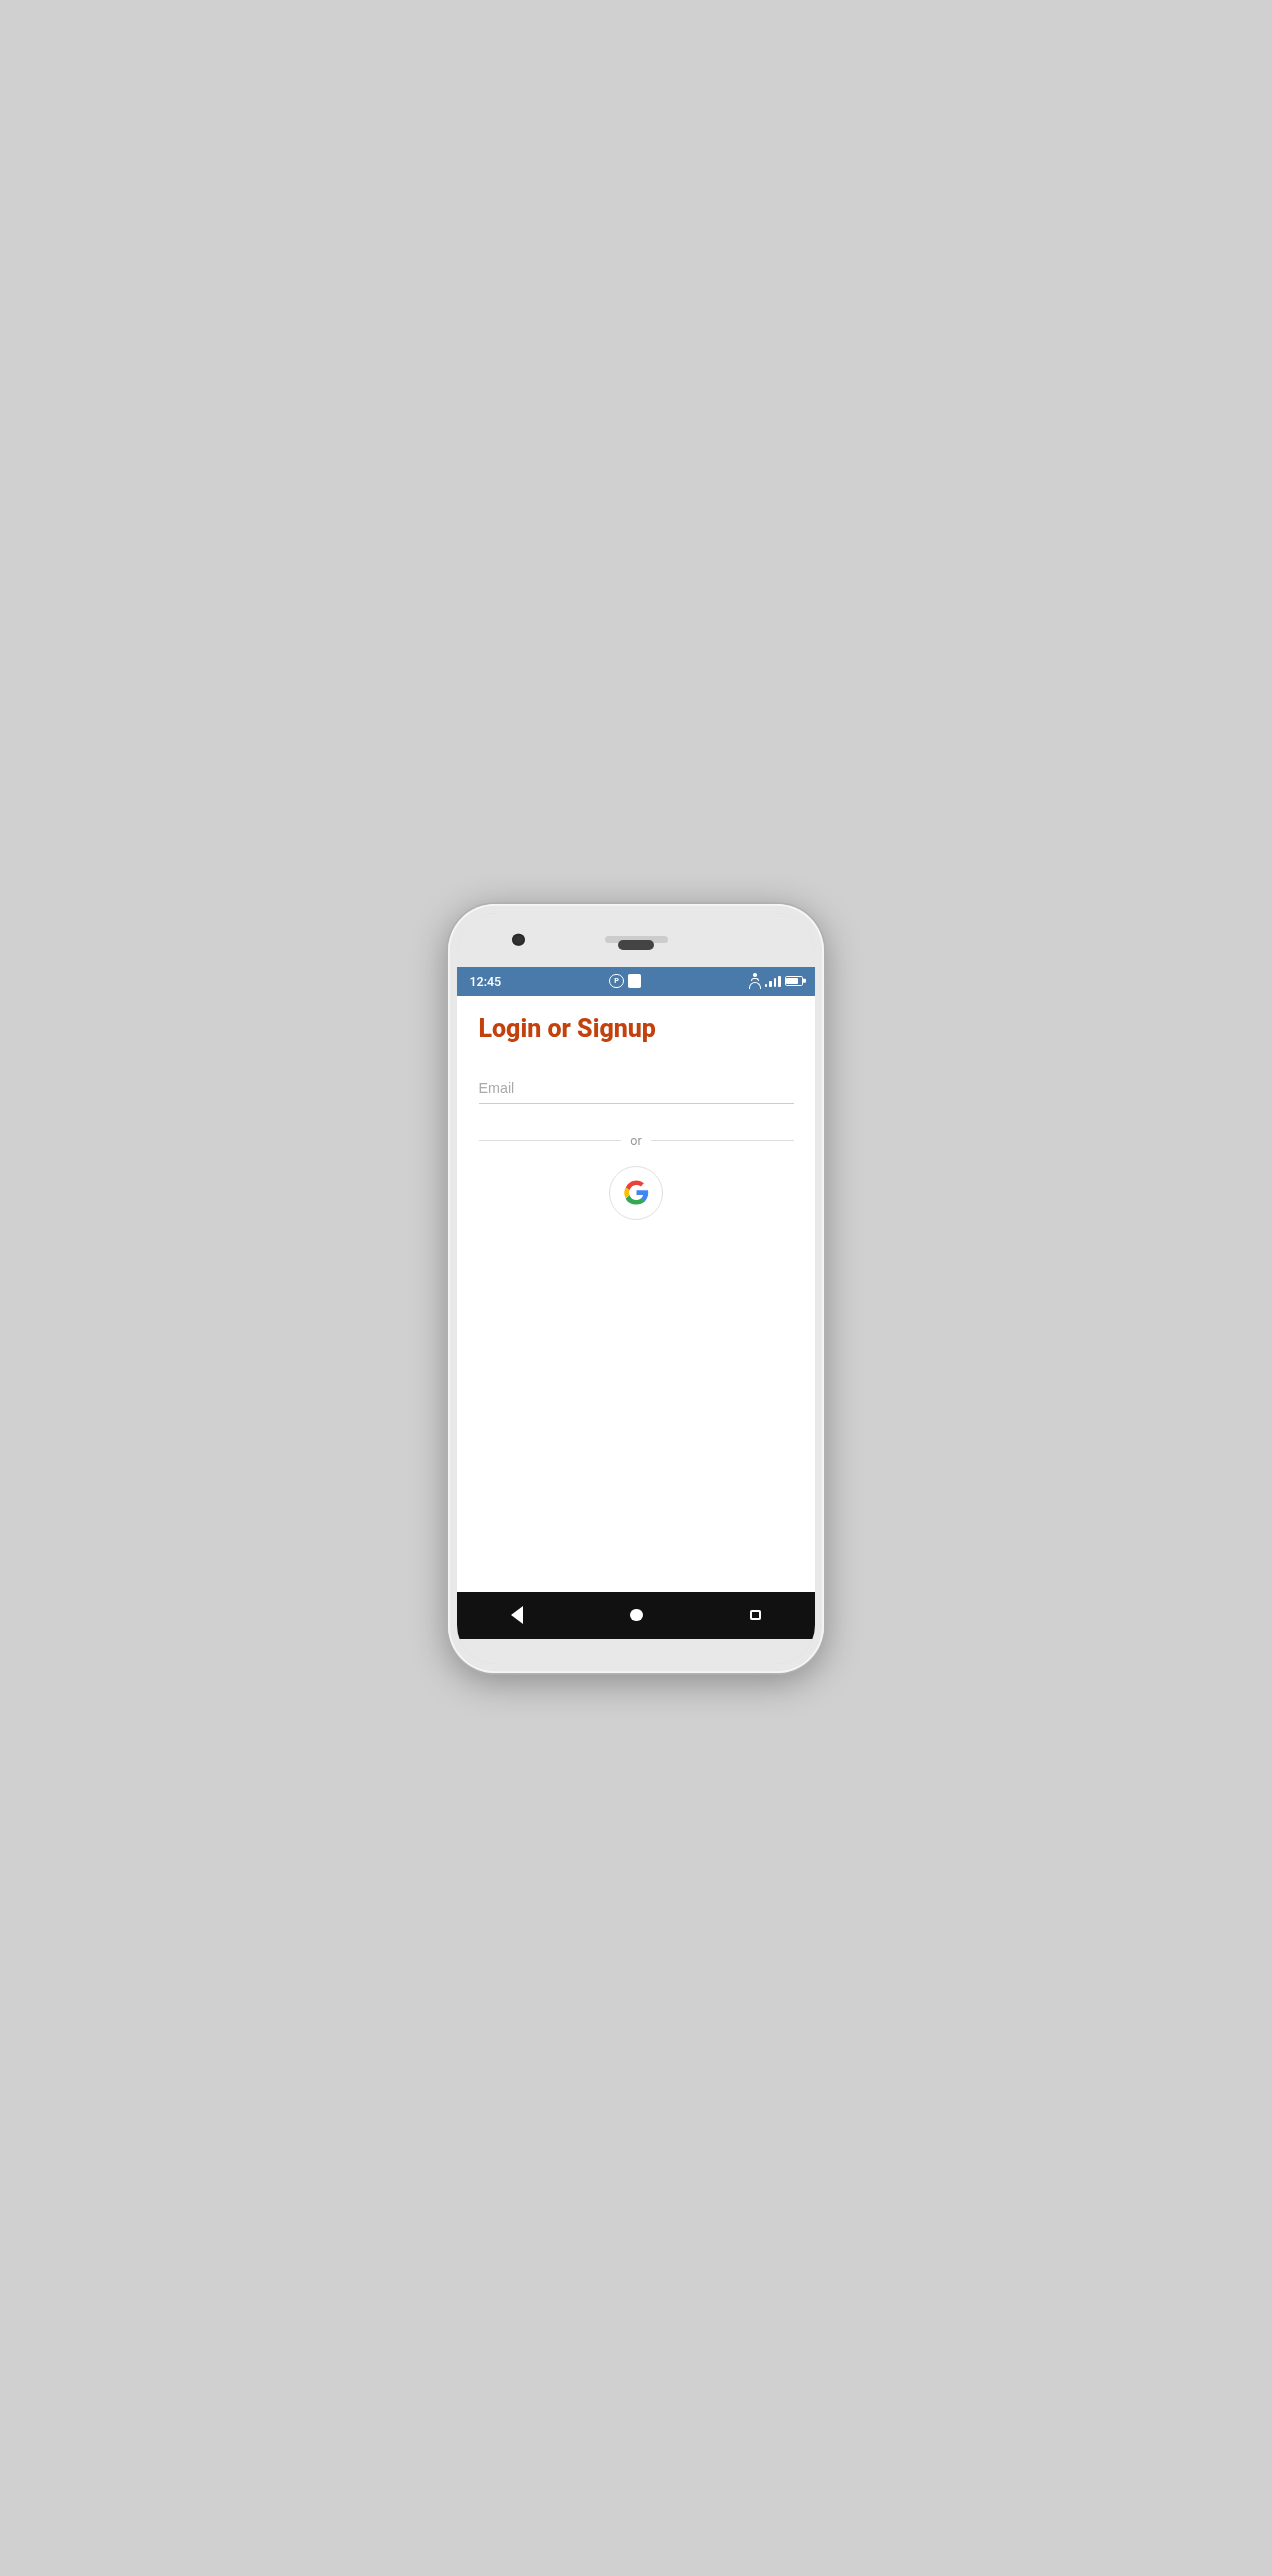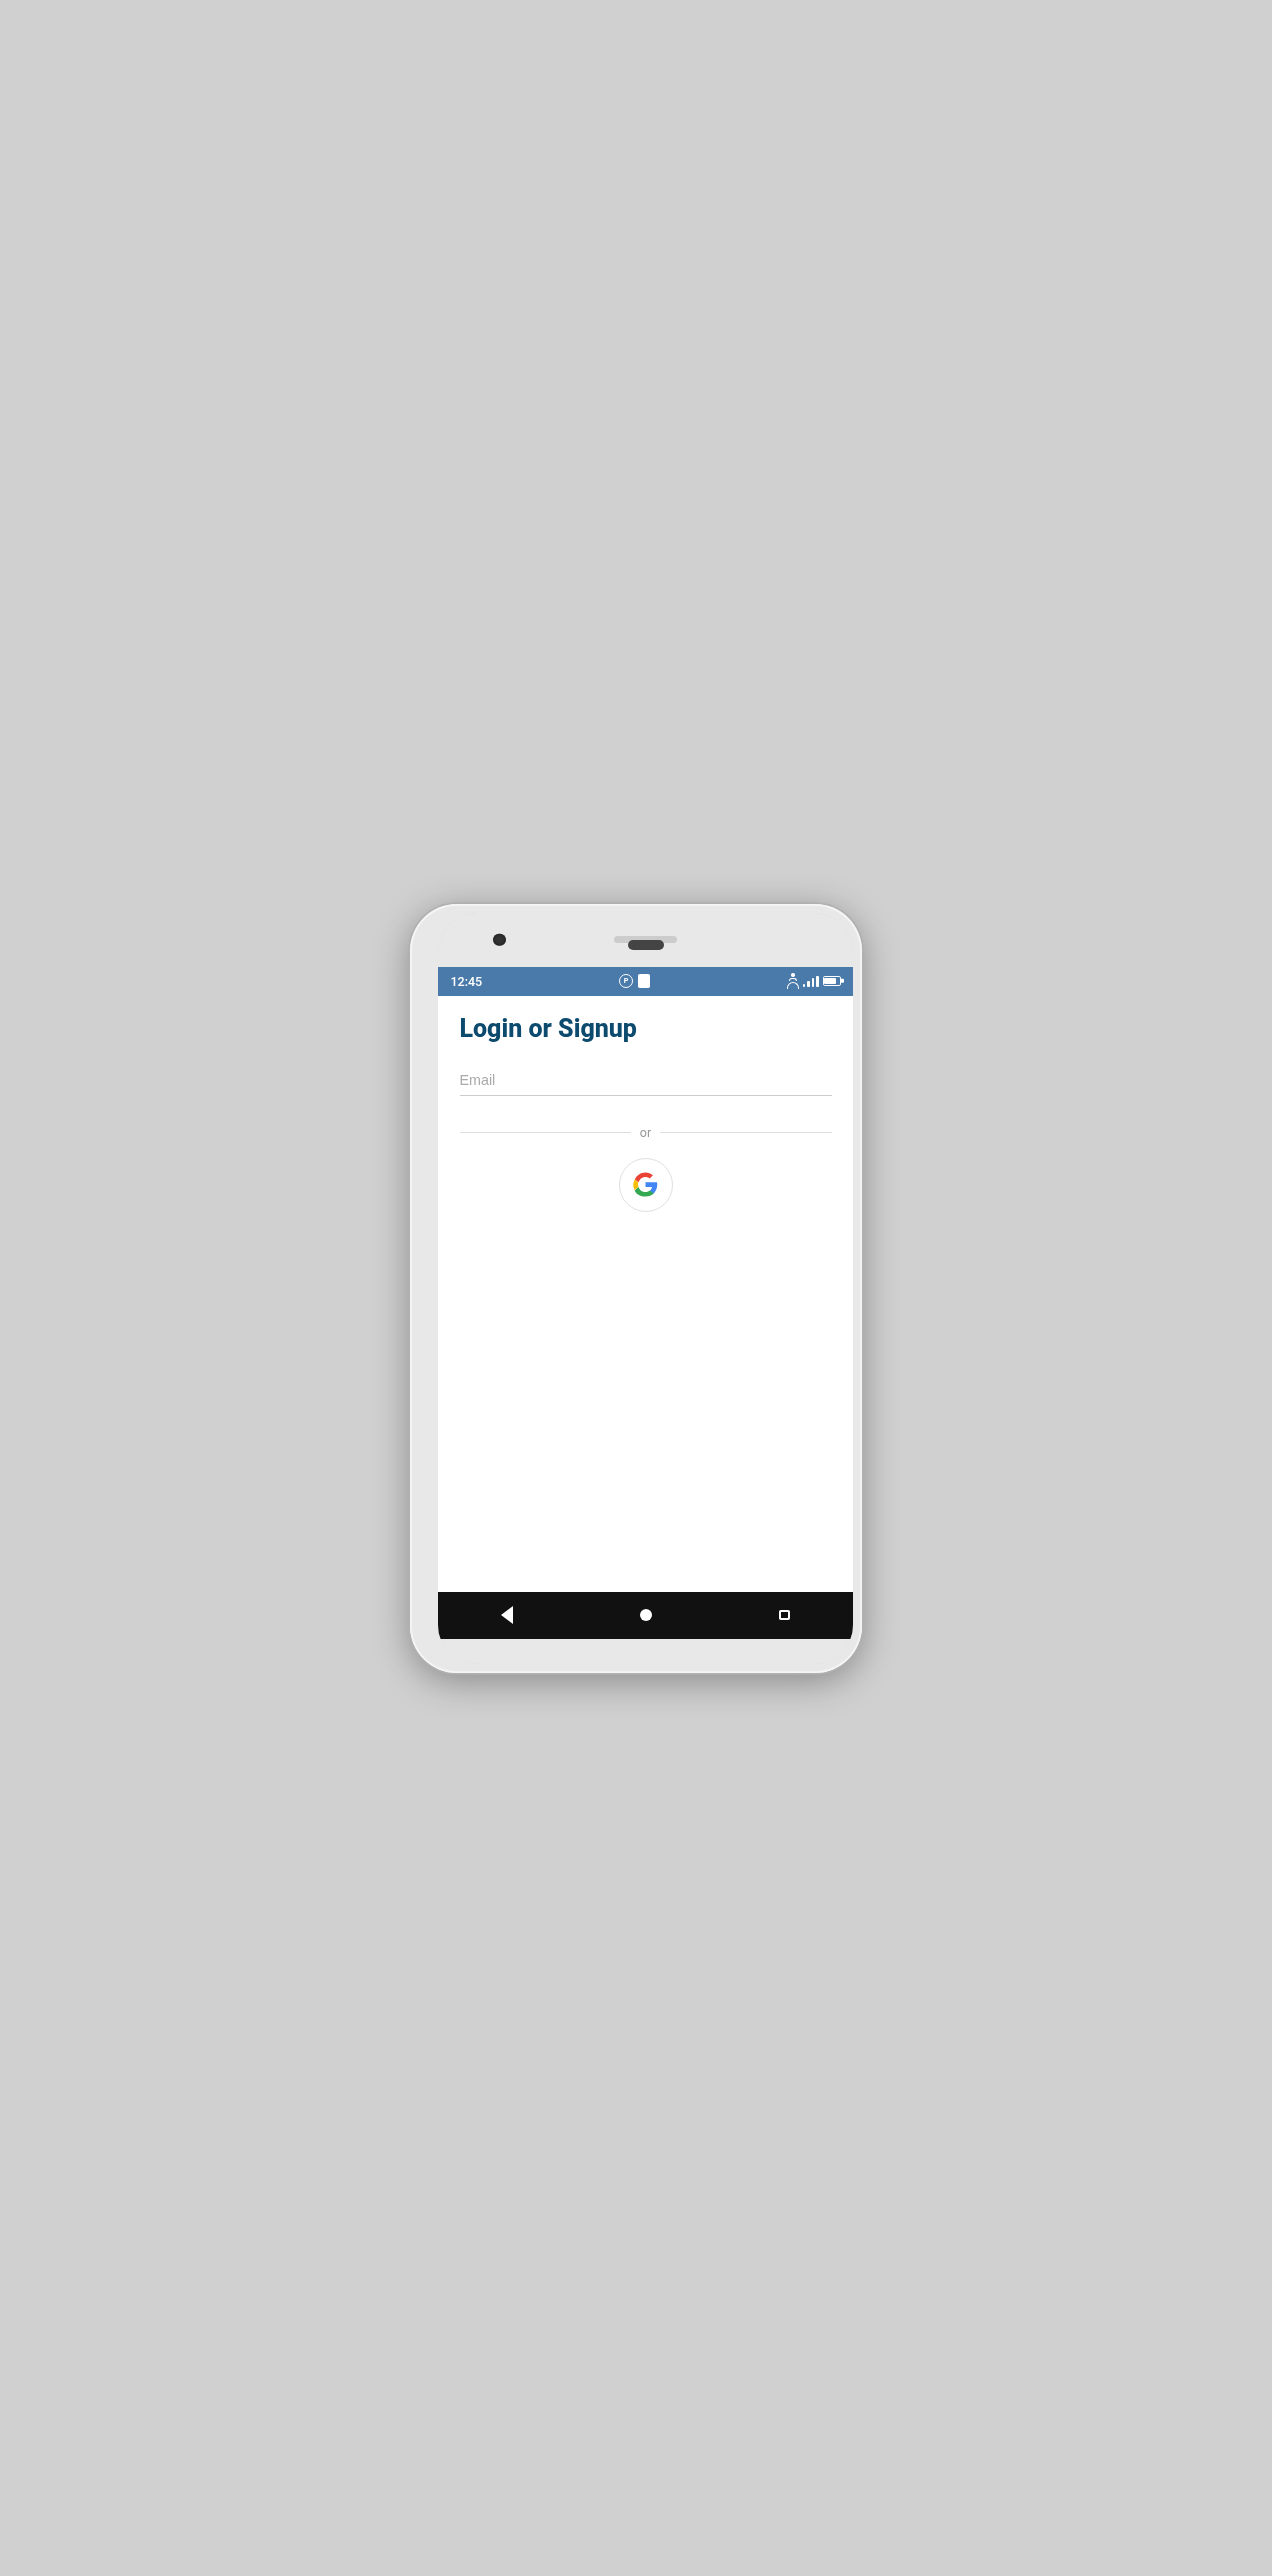--- a/index.html
+++ b/index.html
@@ -6,33 +6,32 @@
     body {
       background: #d0d0d0;
       display: flex;
       justify-content: center;
       align-items: center;
       min-height: 100vh;
       font-family: 'Roboto', Arial, sans-serif;
     }
 
     .phone-outer {
-      width: 452px;
+      width: 376px;
       height: 769px;
       background: #e8e8e8;
       border-radius: 47px;
       box-shadow:
         0 0 0 1.8px #b0b0b0,
         0 7.2px 36px rgba(0,0,0,0.35),
         inset 0 0 0 1.8px #f5f5f5;
       position: relative;
       overflow: hidden;
       display: flex;
       flex-direction: column;
-      padding-left: 19px;
     }
 
     
     .phone-outer::before {
       content: '';
       position: absolute;
       right: -3.6px;
       top: 125px;
       width: 3.6px;
       height: 54px;
@@ -261,22 +260,22 @@
     .form-area {
       flex: 1;
       padding: 18px 21.5px;
       display: flex;
       flex-direction: column;
     }
 
     .page-title {
       font-size: 25px;
       font-weight: 800;
-      color: #0c4a6e;
-      margin-bottom: 21px;
+      color: #c2410c;
+      margin-bottom: 29px;
       line-height: 1.2;
     }
 
     .email-input {
       width: 100%;
       border: none;
       border-bottom: 0.9px solid #ccc;
       padding: 7.2px 0;
       font-size: 14.3px;
       color: #333;

